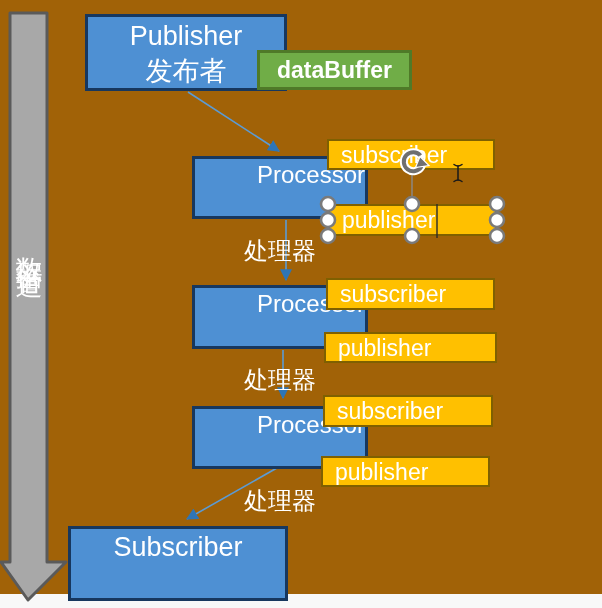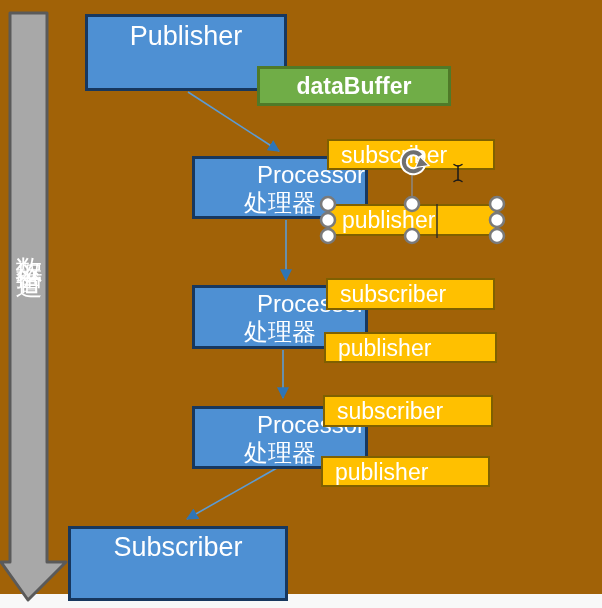--- a/index.html
+++ b/index.html
@@ -6,21 +6,21 @@
   #stage{position:relative;width:602px;height:608px;background:#a16207;overflow:hidden;
          font-family:Liberation Sans, sans-serif;padding-left:48px;}
   .node{position:absolute;color:#fff;text-align:center;box-sizing:border-box;}
   .blue{background:#4E90D3;border:3px solid #17375E;}
   .green{background:#70AD47;border:3px solid #4F7A28;}
   .orange{position:absolute;background:#FFC000;border:2px solid #7F6000;
           color:#fff;box-sizing:border-box;text-align:left;}
   .big-l1{font-size:27px;line-height:36px;padding-top:1px;}
   .big-l2{font-size:27px;line-height:34px;}
   .mid-l1{font-size:24px;line-height:29px;padding-top:1px;text-align:right;}
-  .mid-l2{font-size:24px;line-height:28px;}
+  .mid-l2{font-size:24px;line-height:28px;margin-top:48px;}
   .orange-label{font-size:23px;line-height:27px;padding:1px 0 0 12px;}
   .buffer-label{font-size:23px;line-height:34px;text-align:center;font-weight:600;}
   .pipeline-text{position:absolute;left:13px;top:236px;width:32px;color:#fff;
                  font-size:27px;letter-spacing:5px;writing-mode:vertical-rl;
                  text-orientation:upright;line-height:32px;text-align:left;}
   .footer-strip{position:absolute;left:0;top:594px;width:602px;height:14px;background:#f8f8f8;}
   svg{position:absolute;left:0;top:0;}
 </style>
 </head>
 <body>
@@ -39,23 +39,24 @@
     <line x1="188" y1="92" x2="279" y2="151" stroke="#5B9BD5" stroke-width="1.6" marker-end="url(#ah)"></line>
     <line x1="286" y1="220" x2="286" y2="280" stroke="#5B9BD5" stroke-width="1.6" marker-end="url(#ah)"></line>
     <line x1="283" y1="350" x2="283" y2="398" stroke="#5B9BD5" stroke-width="1.6" marker-end="url(#ah)"></line>
     <line x1="291" y1="460" x2="187" y2="519" stroke="#5B9BD5" stroke-width="1.6" marker-end="url(#ah)"></line>
   </svg>
 
   <div class="pipeline-text">数据管道</div>
 
   <div class="node blue" style="left:85px;top:14px;width:202px;height:77px">
     <div class="big-l1">Publisher</div>
+    <div class="big-l2">发布者</div>
   </div>
 
-  <div class="node green buffer-label" style="left:257px;top:66px;width:194px;height:40px">
+  <div class="node green buffer-label" style="left:257px;top:50px;width:155px;height:40px">
     <span>dataBuffer</span>
   </div>
 
   <div class="node blue" style="left:192px;top:156px;width:176px;height:63px">
     <div class="mid-l1">Processor</div>
     <div class="mid-l2">处理器</div>
   </div>
 
   <div class="node blue" style="left:192px;top:285px;width:176px;height:64px">
     <div class="mid-l1">Processor</div>

